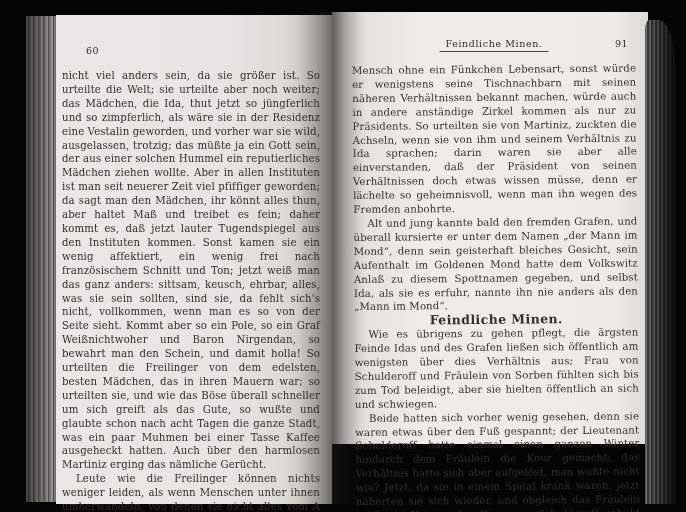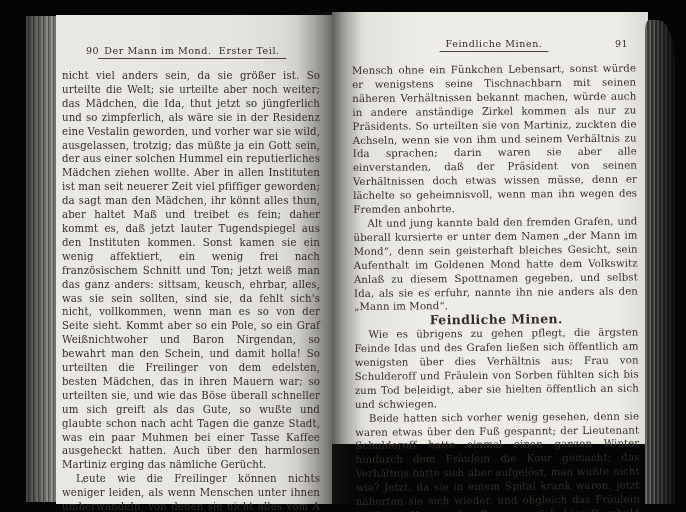--- a/index.html
+++ b/index.html
@@ -86,22 +86,21 @@
 </style>
 </head>
 <body>
 
 <div class="book">
 
   <div class="left-edge"></div>
 
   <div class="page left">
     <div class="pagehead">
-      <span class="pagenum">90</span>
-      <span class="runhead">Der Mann im Mond.  Erster Teil.</span>
+      <span class="pagenum">60</span>
     </div>
     <div class="body-text">
       <p class="noindent">nicht viel anders sein, da sie größer ist. So urteilte die Welt; sie urteilte aber noch weiter; das Mädchen, die Ida, thut jetzt so jüngferlich und so zimpferlich, als wäre sie in der Residenz eine Vestalin geworden, und vorher war sie wild, ausgelassen, trotzig; das müßte ja ein Gott sein, der aus einer solchen Hummel ein reputierliches Mädchen ziehen wollte. Aber in allen Instituten ist man seit neuerer Zeit viel pfiffiger geworden; da sagt man den Mädchen, ihr könnt alles thun, aber haltet Maß und treibet es fein; daher kommt es, daß jetzt lauter Tugendspiegel aus den Instituten kommen. Sonst kamen sie ein wenig affektiert, ein wenig frei nach französischem Schnitt und Ton; jetzt weiß man das ganz anders: sittsam, keusch, ehrbar, alles, was sie sein sollten, sind sie, da fehlt sich's nicht, vollkommen, wenn man es so von der Seite sieht. Kommt aber so ein Pole, so ein Graf Weißnichtwoher und Baron Nirgendan, so bewahrt man den Schein, und damit holla! So urteilten die Freilinger von dem edelsten, besten Mädchen, das in ihren Mauern war; so urteilten sie, und wie das Böse überall schneller um sich greift als das Gute, so wußte und glaubte schon nach acht Tagen die ganze Stadt, was ein paar Muhmen bei einer Tasse Kaffee ausgeheckt hatten. Auch über den harmlosen Martiniz erging das nämliche Gerücht.</p>
       <p>Leute wie die Freilinger können nichts weniger leiden, als wenn Menschen unter ihnen umherwandeln, von denen sie nicht alles vom A bis zum Z wissen, woher und wohin, was sie für Plane haben u. s. w. Kauft einer nicht ein Pferd, oder ein Paar Ochsen, oder ein paar Hufen Landes, so ist er ein unerträglicher Geheimniskrämer, der allein das Vorrecht haben wolle, daß die Leute nicht wissen sollen, was an ihm ist. Dieser Pole vollends versündigte sich auf die impertinenteste Art an Freilingen. Er schien kein Frauenzimmer zu bemerken als Ida; und doch gab es viele, die ihm ihre Aufmerksamkeit da und dort bezeigt hatten; er war reich, gab viel Geld aus, und doch konnte niemand sagen, was er denn eigentlich im Städtchen zu thun habe. Schon sein ernstes, bleiches Gesicht war ihnen wie ein verschlossenes Buch, das sie gar zu gerne durchblättert hätten; das ist ein Bruder Lüderlich, sagten die einen, man sieht es ihm an der Farbe an, ein</p>
     </div>
   </div>
 
   <div class="page right">
     <div class="pagehead">
       <span class="runhead">Feindliche Minen.</span>

